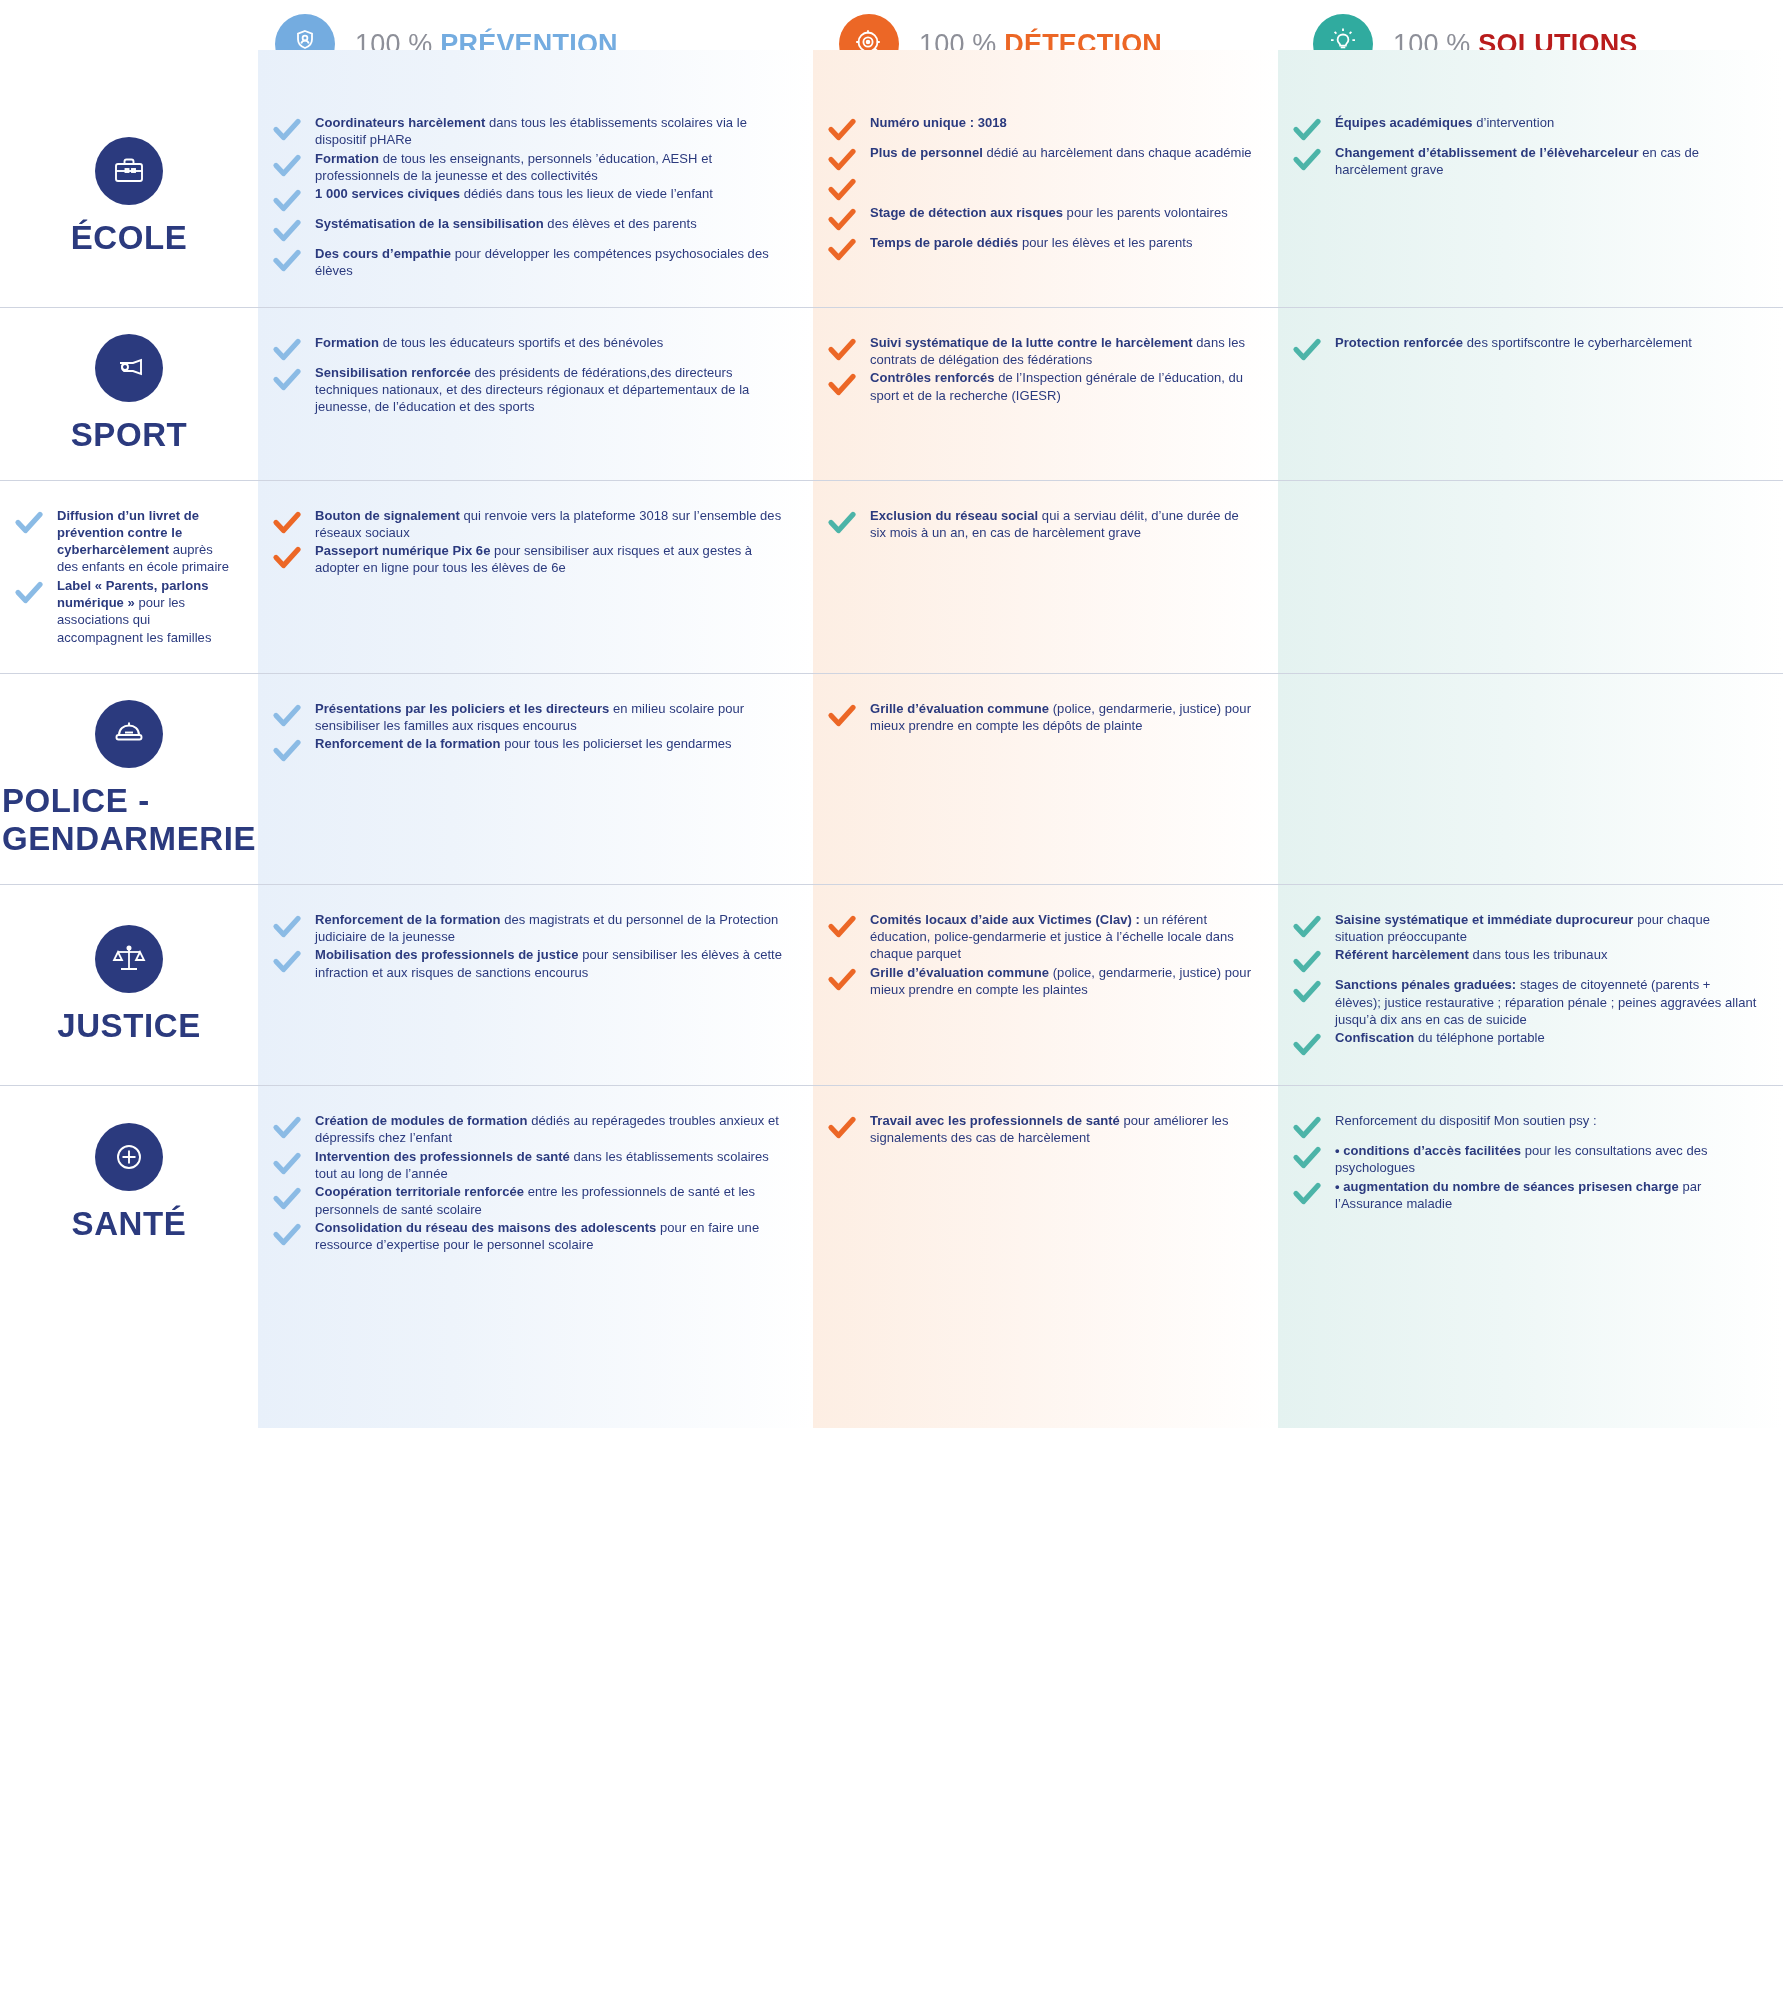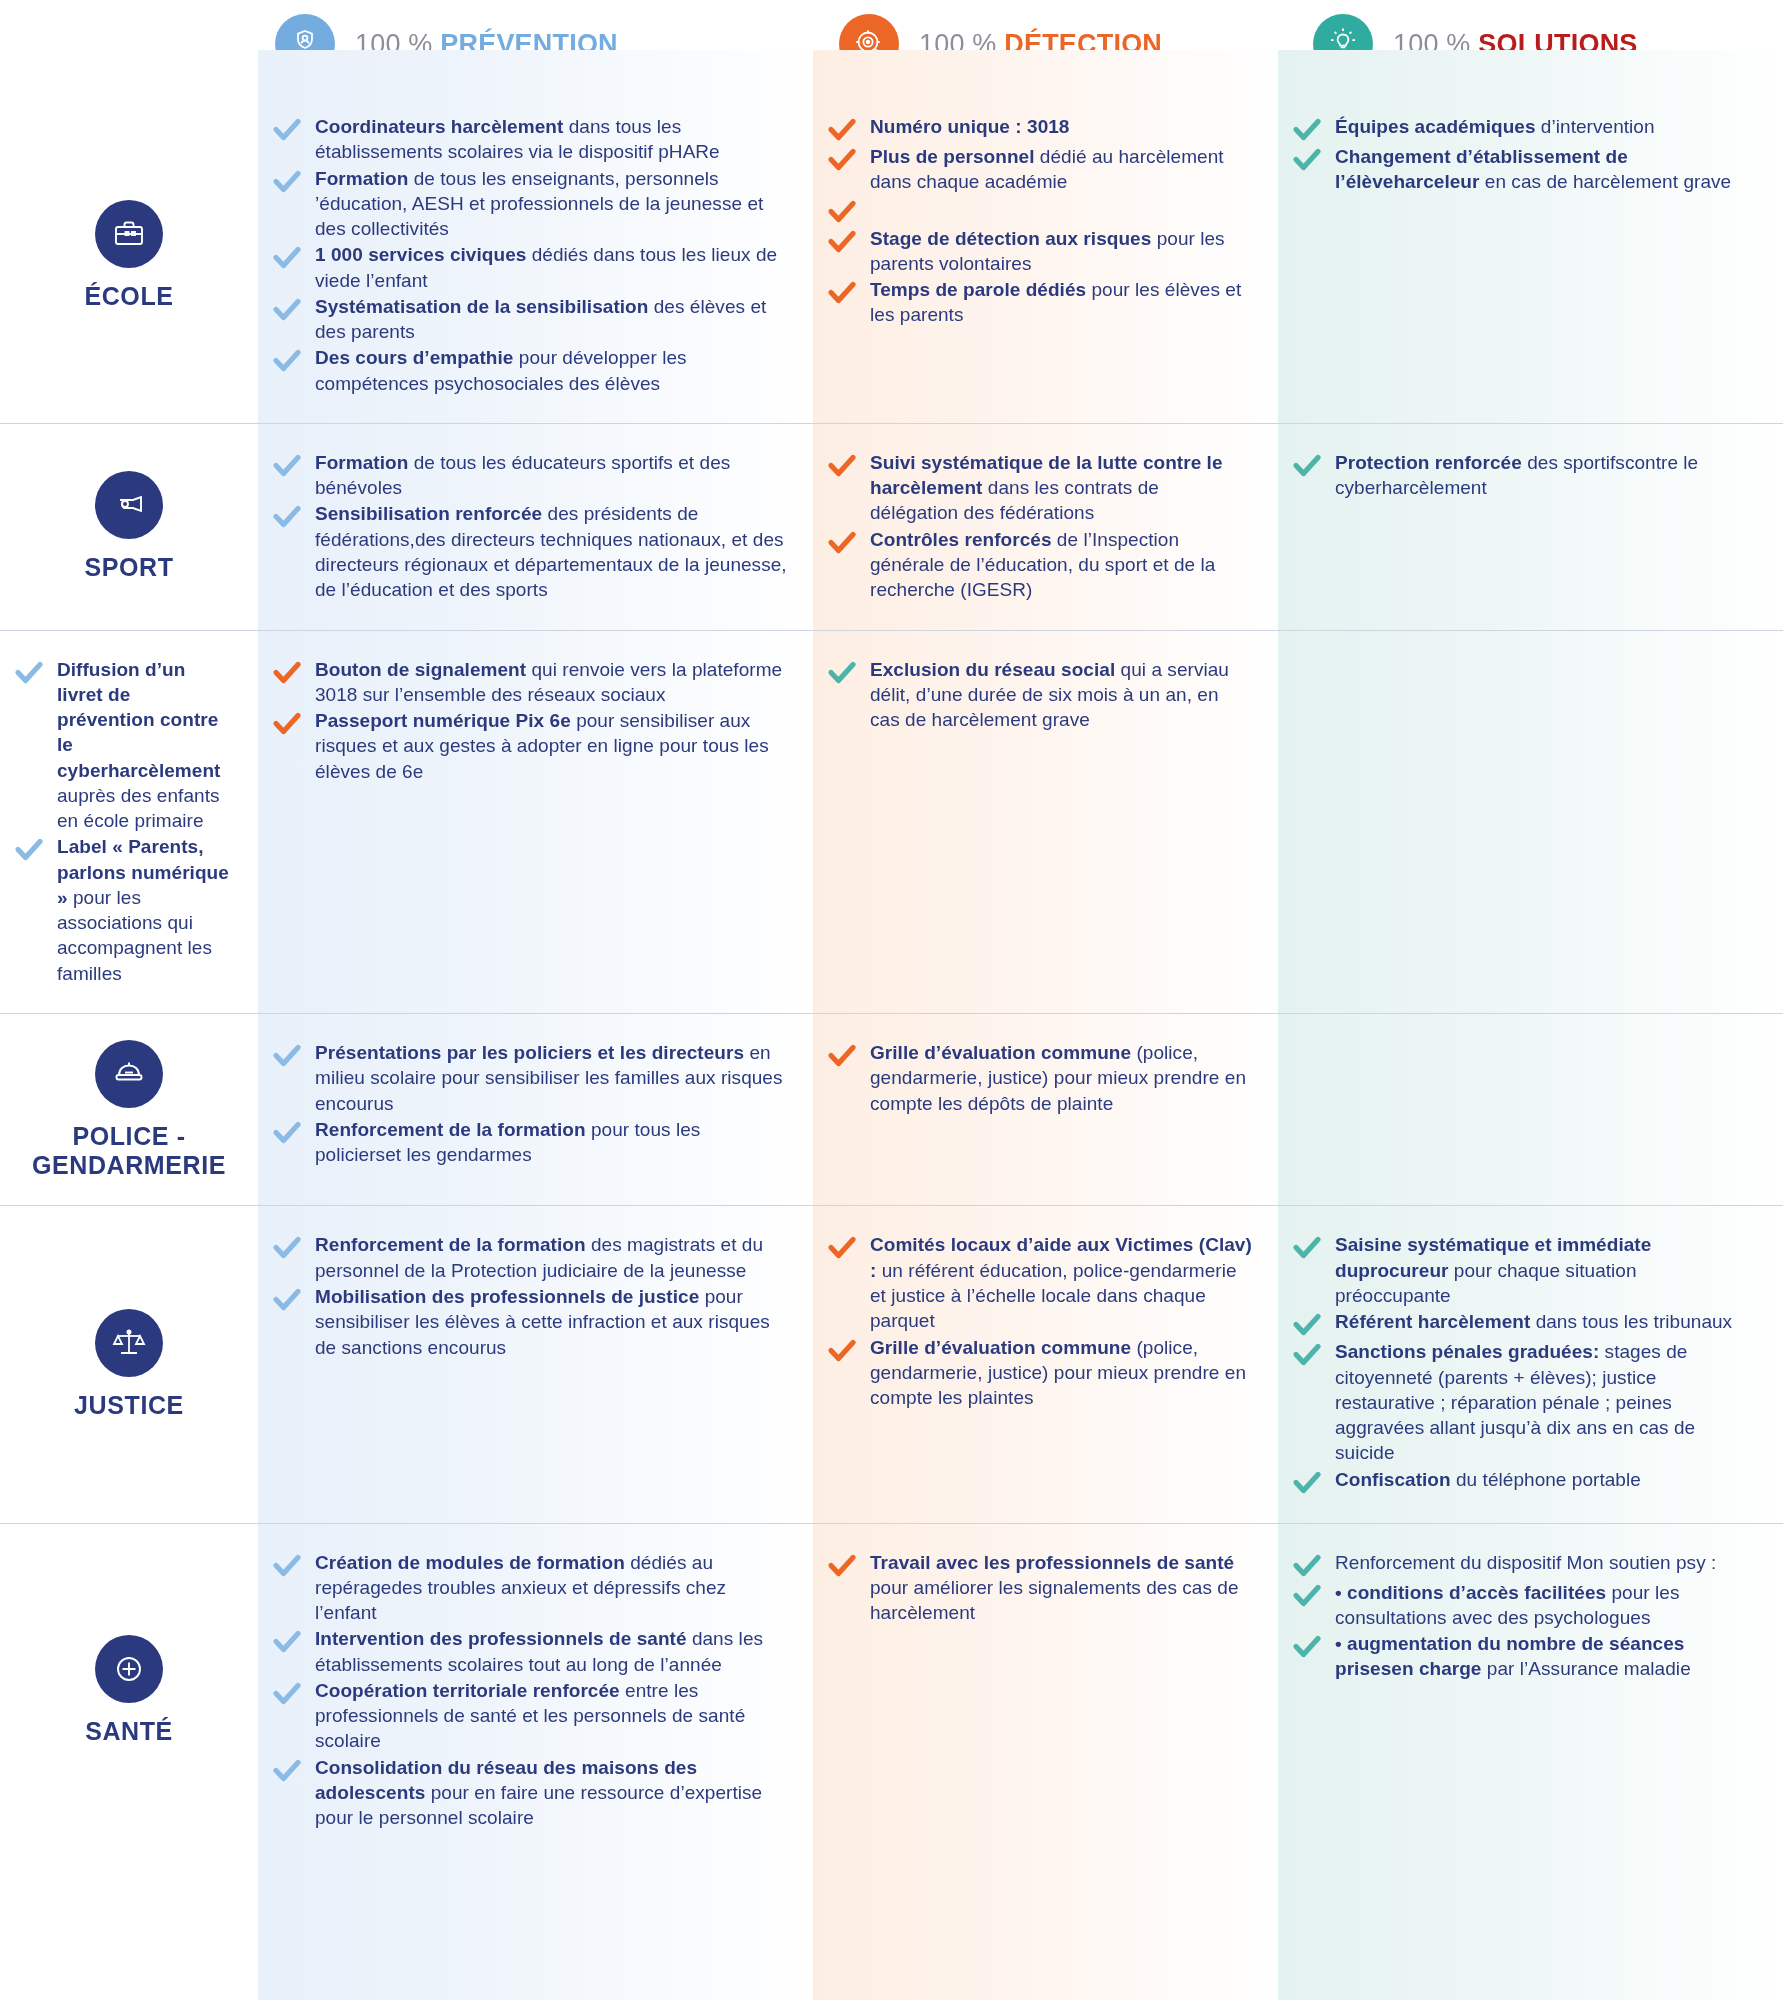--- a/index.html
+++ b/index.html
@@ -57,33 +57,33 @@
   .rowlabel {
     display: flex; flex-direction: column; align-items: center; justify-content: center;
     gap: 14px; padding: 26px 6px;
   }
   .rowlabel .circ {
     width: 68px; height: 68px; border-radius: 50%;
     background: #2b3a7e;
     display: flex; align-items: center; justify-content: center;
   }
   .rowlabel .rname {
-    color: #2b3a7e; font-weight: 700; font-size: 25px; letter-spacing: .6px;
-    text-align: center; line-height: 1.15;
+    color: #2b3a7e; font-weight: 700; font-size: 33px; letter-spacing: .6px;
+    text-align: left; line-height: 1.15;
   }
 
   .cell { padding: 26px 26px 26px 14px; }
   .item {
     display: flex; align-items: flex-start; gap: 13px;
     margin-bottom: 1px;
   }
   .tick { flex: 0 0 30px; margin-top: 3px; }
   .tick svg { display:block; }
   .txt {
-    font-size: 19px; line-height: 1.33; color: #2b3a7e;
+    font-size: 13px; line-height: 1.33; color: #2b3a7e;
     letter-spacing: .05px;
   }
   .txt b { font-weight: 700; }
   .txt .plain { font-weight: 400; }
 
   .c-prev .txt, .c-det .txt, .c-sol .txt { color: #2b3a7e; }
 
   
   .footer {
     margin-top: 34px; display: flex; flex-direction: column;

